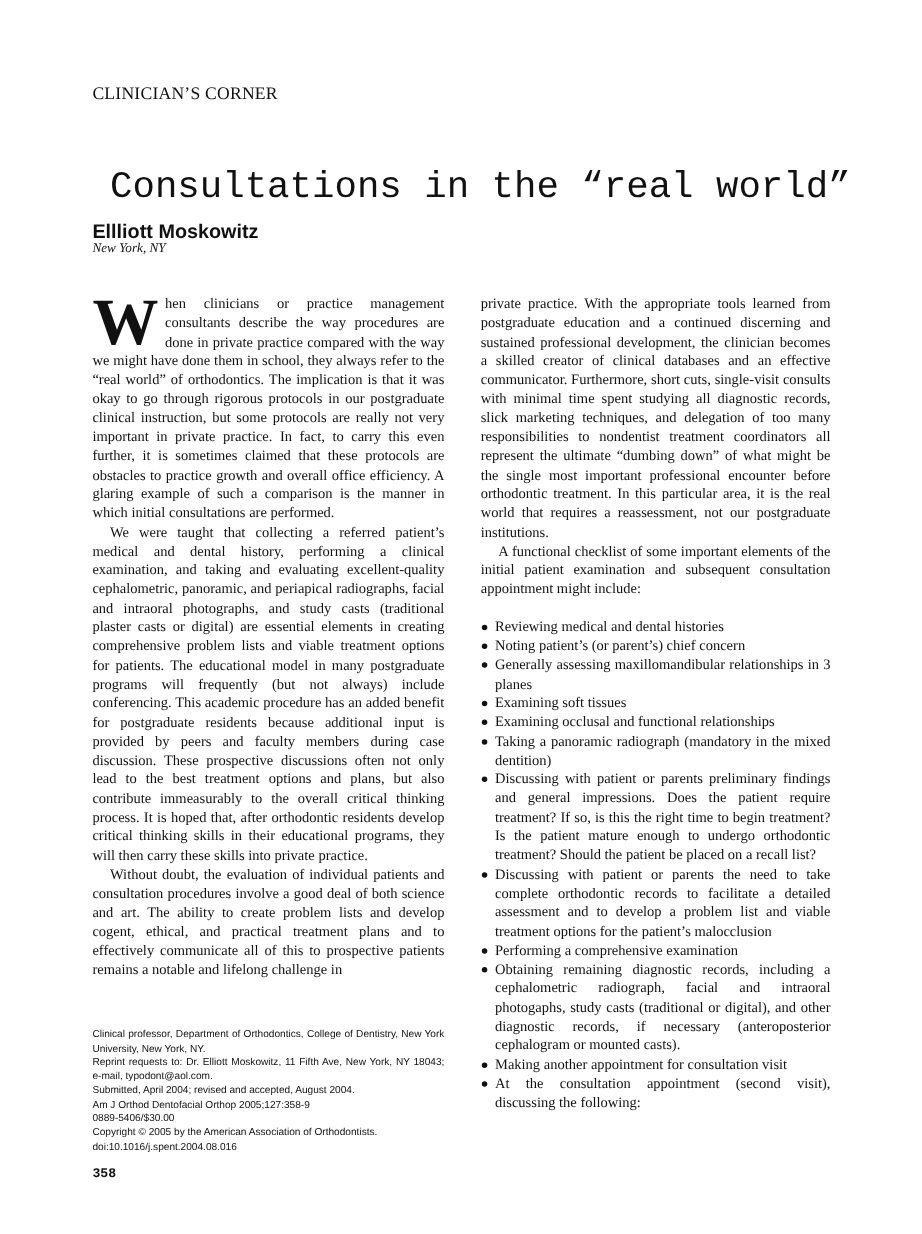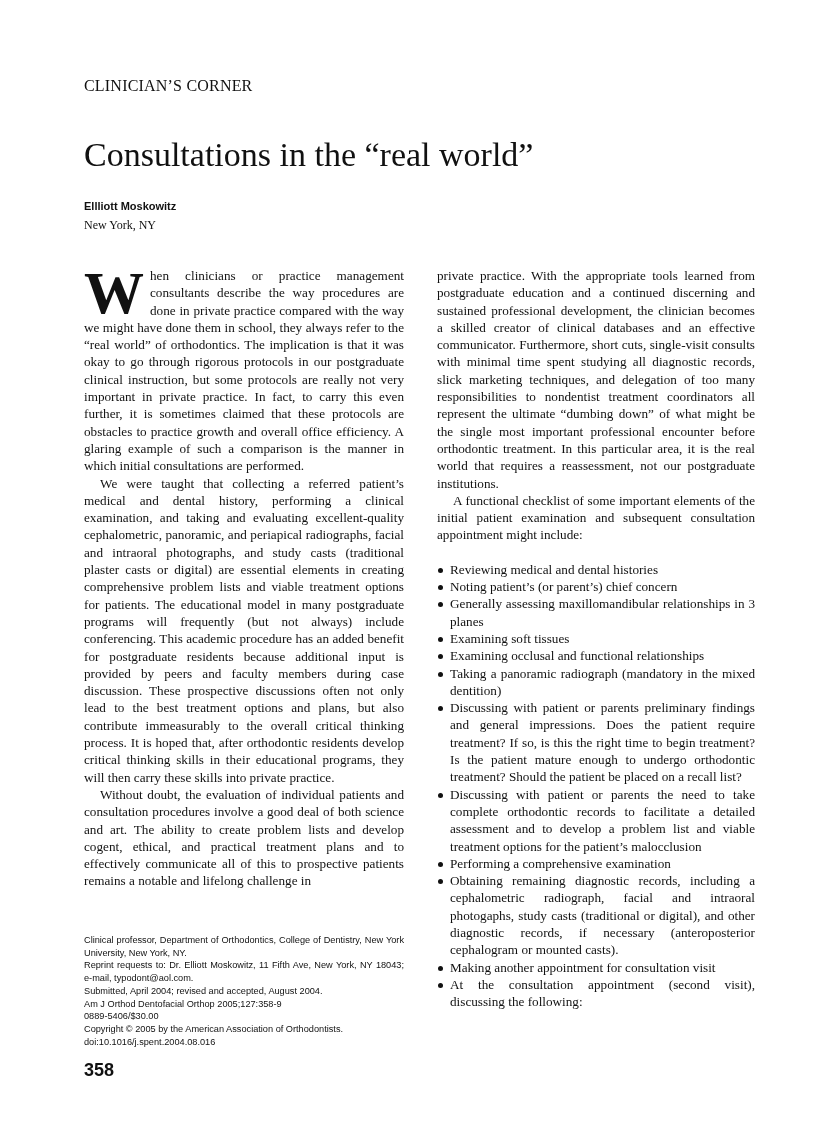--- a/index.html
+++ b/index.html
@@ -4,29 +4,29 @@
 <style>
   html, body { margin: 0; padding: 0; background: #ffffff; }
   body { width: 838px; height: 1122px; position: relative; overflow: hidden; color: #111; }
   .page { position: absolute; left: 0; top: 16px; width: 838px; height: 1122px; }
   .section-label {
     position: absolute; left: 84px; top: 61px;
     font-family: "Liberation Serif", serif; font-size: 16px; letter-spacing: 0.2px;
   }
   .title {
     position: absolute; left: 84px; top: 120px;
-    font-family: Liberation Serif, serif; font-size: 34px; font-weight: normal; margin: 0;
+    font-family: Liberation Mono, monospace; font-size: 34px; font-weight: normal; margin: 16px;
   }
   .author {
     position: absolute; left: 84px; top: 184px;
-    font-family: "Liberation Sans", sans-serif; font-size: 11px; font-weight: bold;
+    font-family: "Liberation Sans", sans-serif; font-size: 18px; font-weight: bold;
   }
   .location {
     position: absolute; left: 84px; top: 202px;
-    font-family: "Liberation Serif", serif; font-size: 12px; 
+    font-family: "Liberation Serif", serif; font-size: 12px; font-style: italic;
   }
   .col {
     position: absolute; top: 251px;
     font-family: "Liberation Serif", serif; font-size: 13.2px; line-height: 17.3px;
     text-align: justify; hyphens: auto;
   }
   .col-left { left: 84px; width: 320px; }
   .col-right { left: 437px; width: 318px; }
   .col p { margin: 0; }
   .col p.indent { text-indent: 16px; }
@@ -42,21 +42,21 @@
     width: 5px; height: 5px; border-radius: 50%; background: #111;
   }
   .footnotes {
     position: absolute; left: 84px; top: 918px; width: 320px;
     font-family: Liberation Sans, sans-serif; font-size: 9.2px; line-height: 12.7px;
     text-align: justify;
   }
   .footnotes div { margin: 0; }
   .page-number {
     position: absolute; left: 84px; top: 1044px;
-    font-family: Liberation Sans, sans-serif; font-size: 18px; font-weight: bold;
+    font-family: Liberation Mono, monospace; font-size: 12px; font-weight: bold;
   }
 </style>
 </head>
 <body>
 
 <div class="page">
   <div class="section-label">CLINICIAN’S CORNER</div>
   <h1 class="title">Consultations in the “real world”</h1>
   <div class="author">Ellliott Moskowitz</div>
   <div class="location">New York, NY</div>

